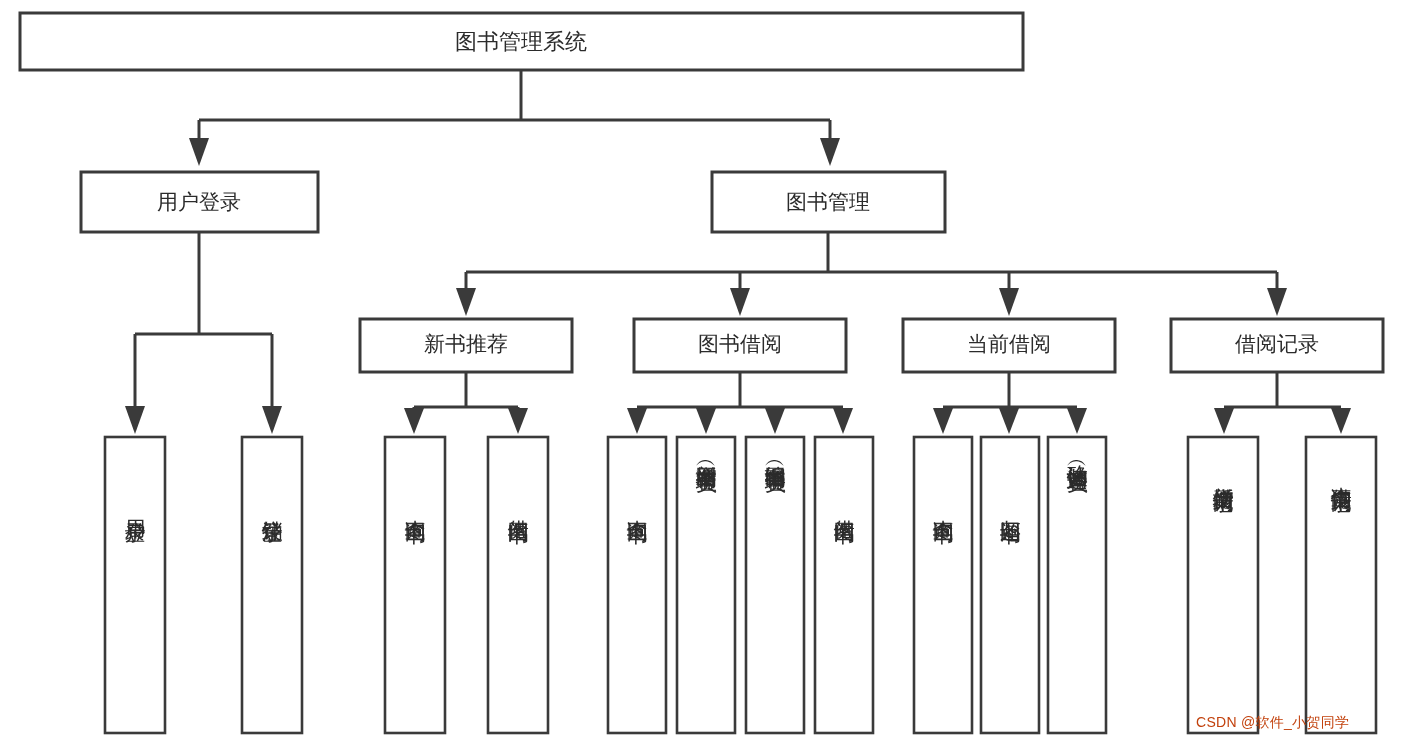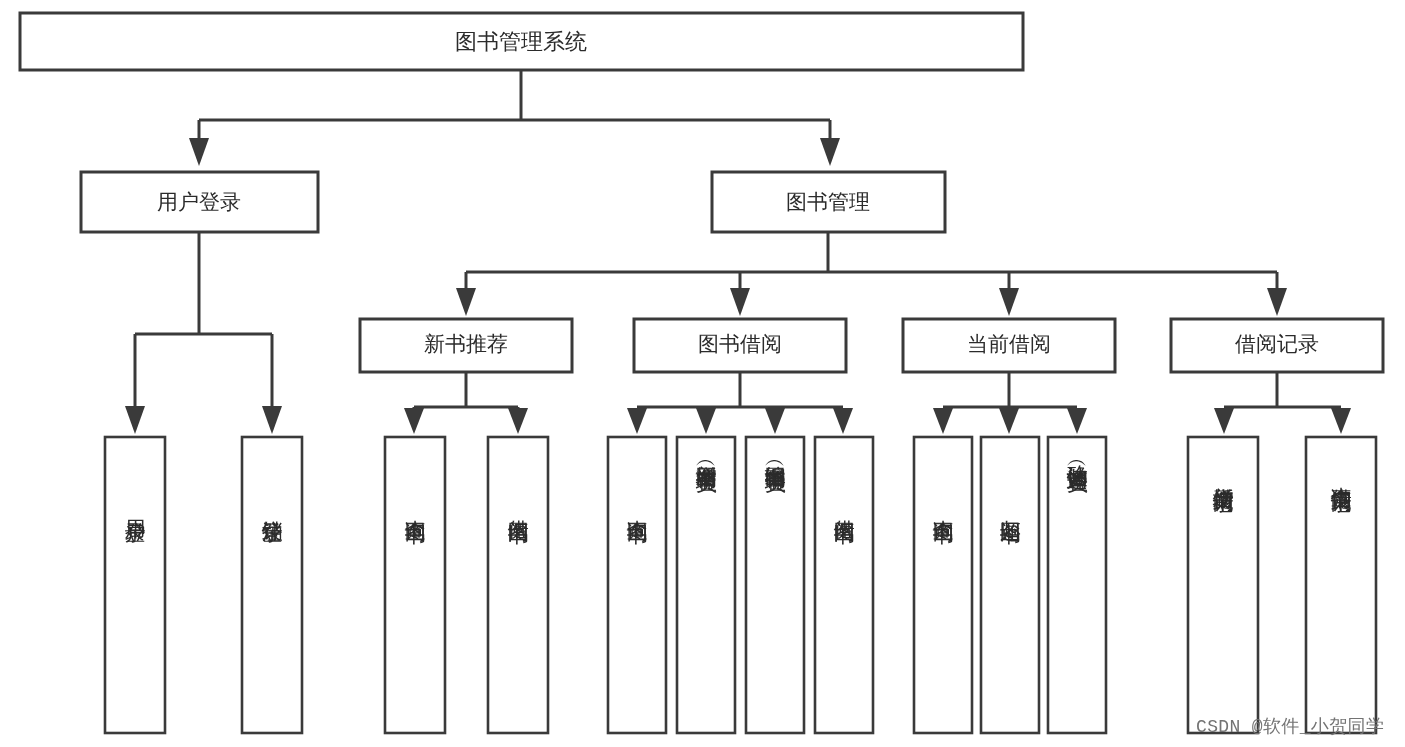--- a/index.html
+++ b/index.html
@@ -74,23 +74,23 @@
     writing-mode: vertical-rl;
     text-orientation: upright;
     letter-spacing: 0.06em;
     white-space: nowrap;
     text-align: left;
   }
   .watermark {
     position: absolute;
     left: 1196px;
     top: 714px;
-    font-family: Liberation Mono, monospace;
-    font-size: 18px;
-    color: #737373;
+    font-family: Liberation Sans, sans-serif;
+    font-size: 14px;
+    color: #c2410c;
     white-space: nowrap;
     letter-spacing: 0.02em;
   }
 </style>
 </head>
 <body>
 
 <div id="diagram-root">
 
   <svg class="diagram" viewBox="0 0 1405 747" xmlns="http://www.w3.org/2000/svg">

